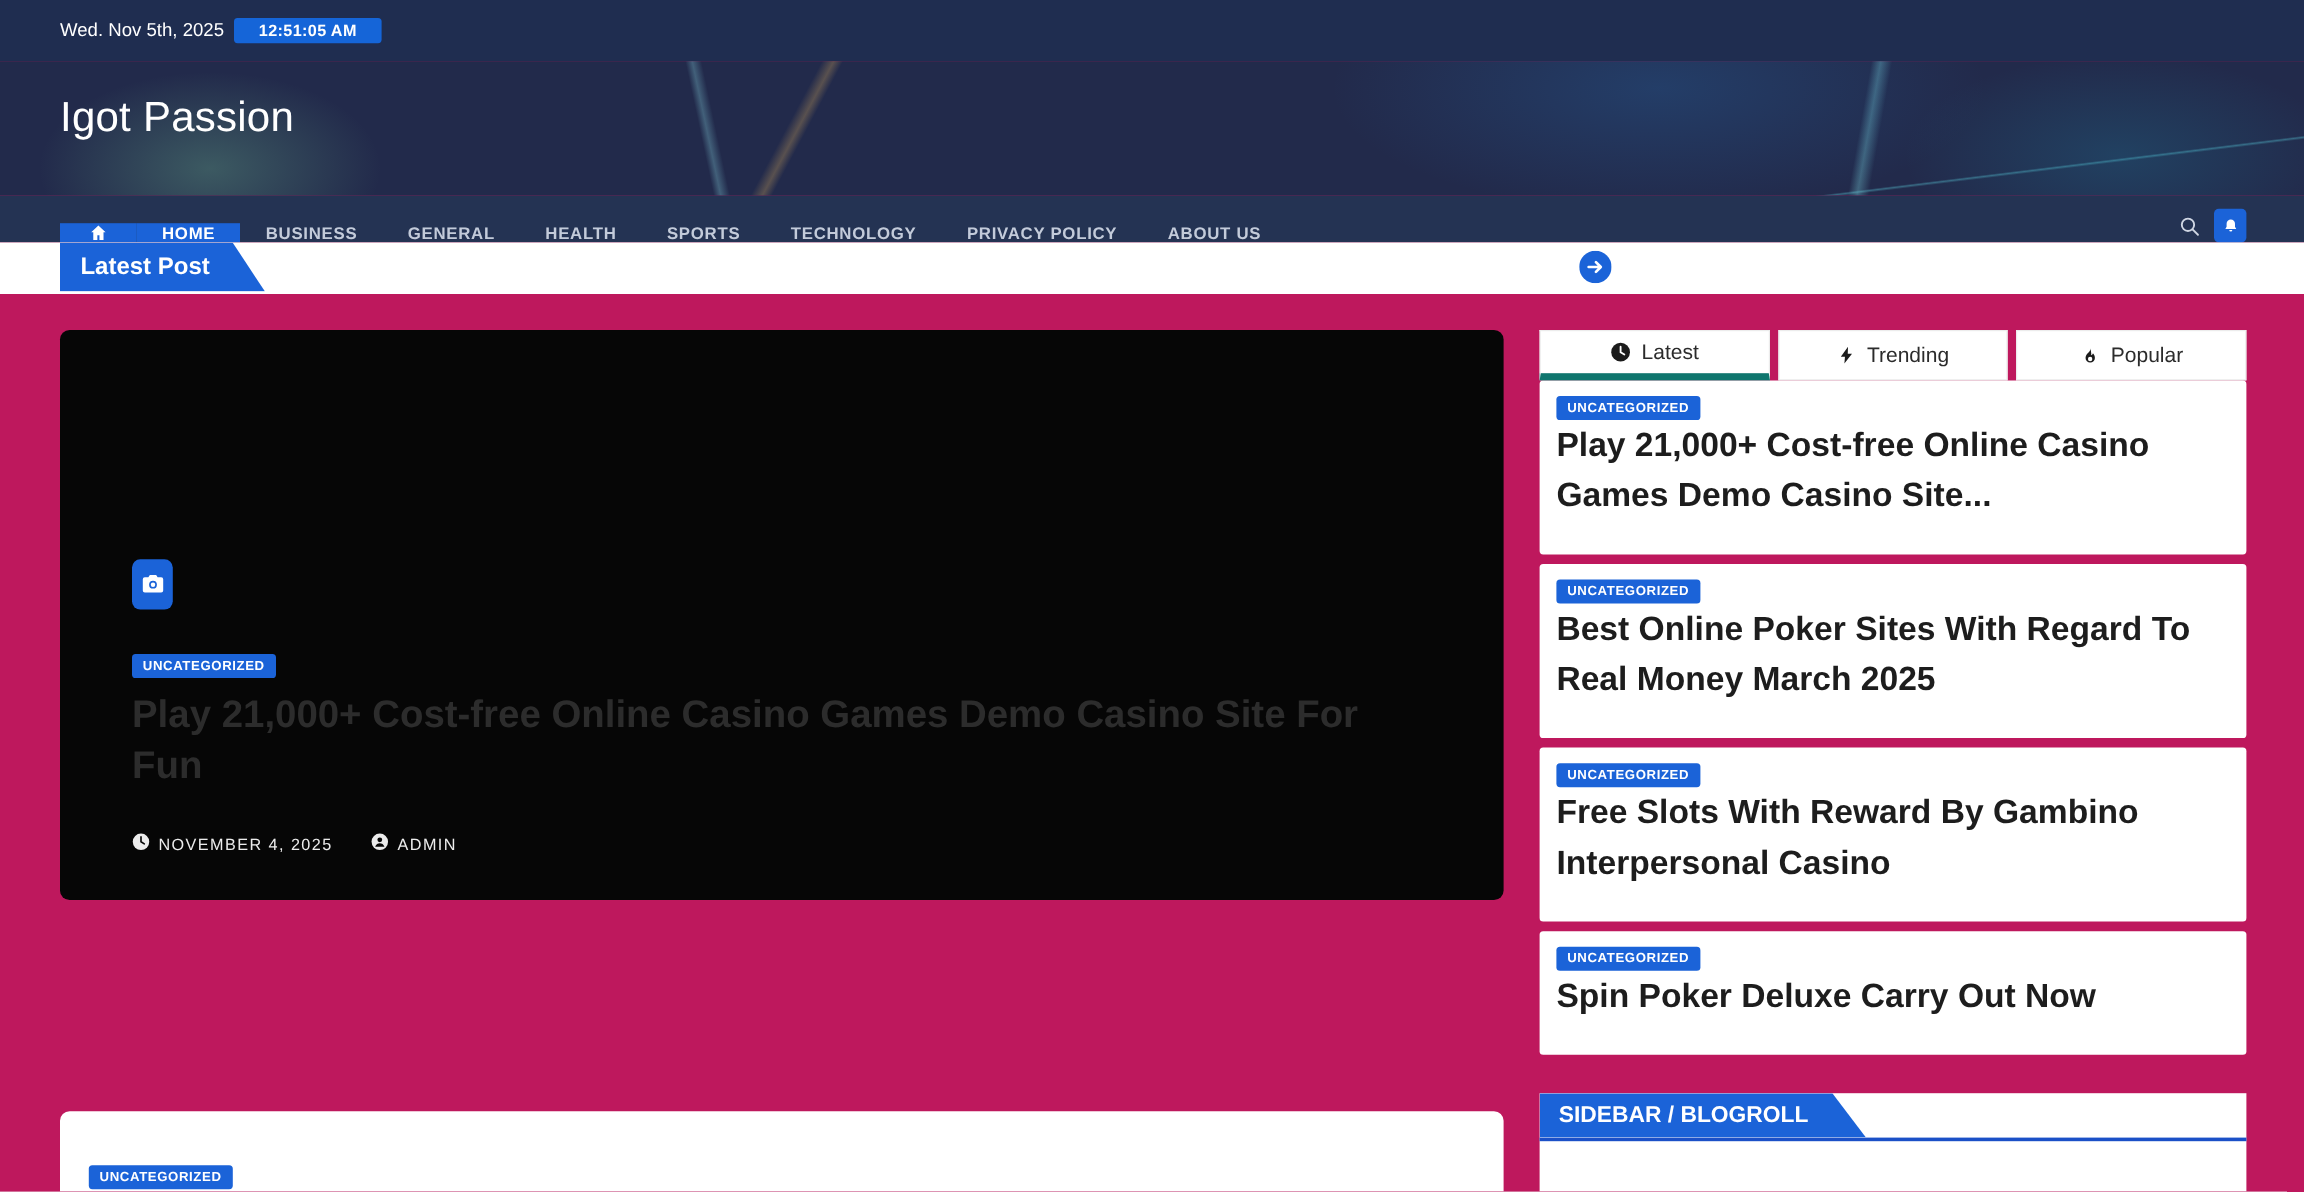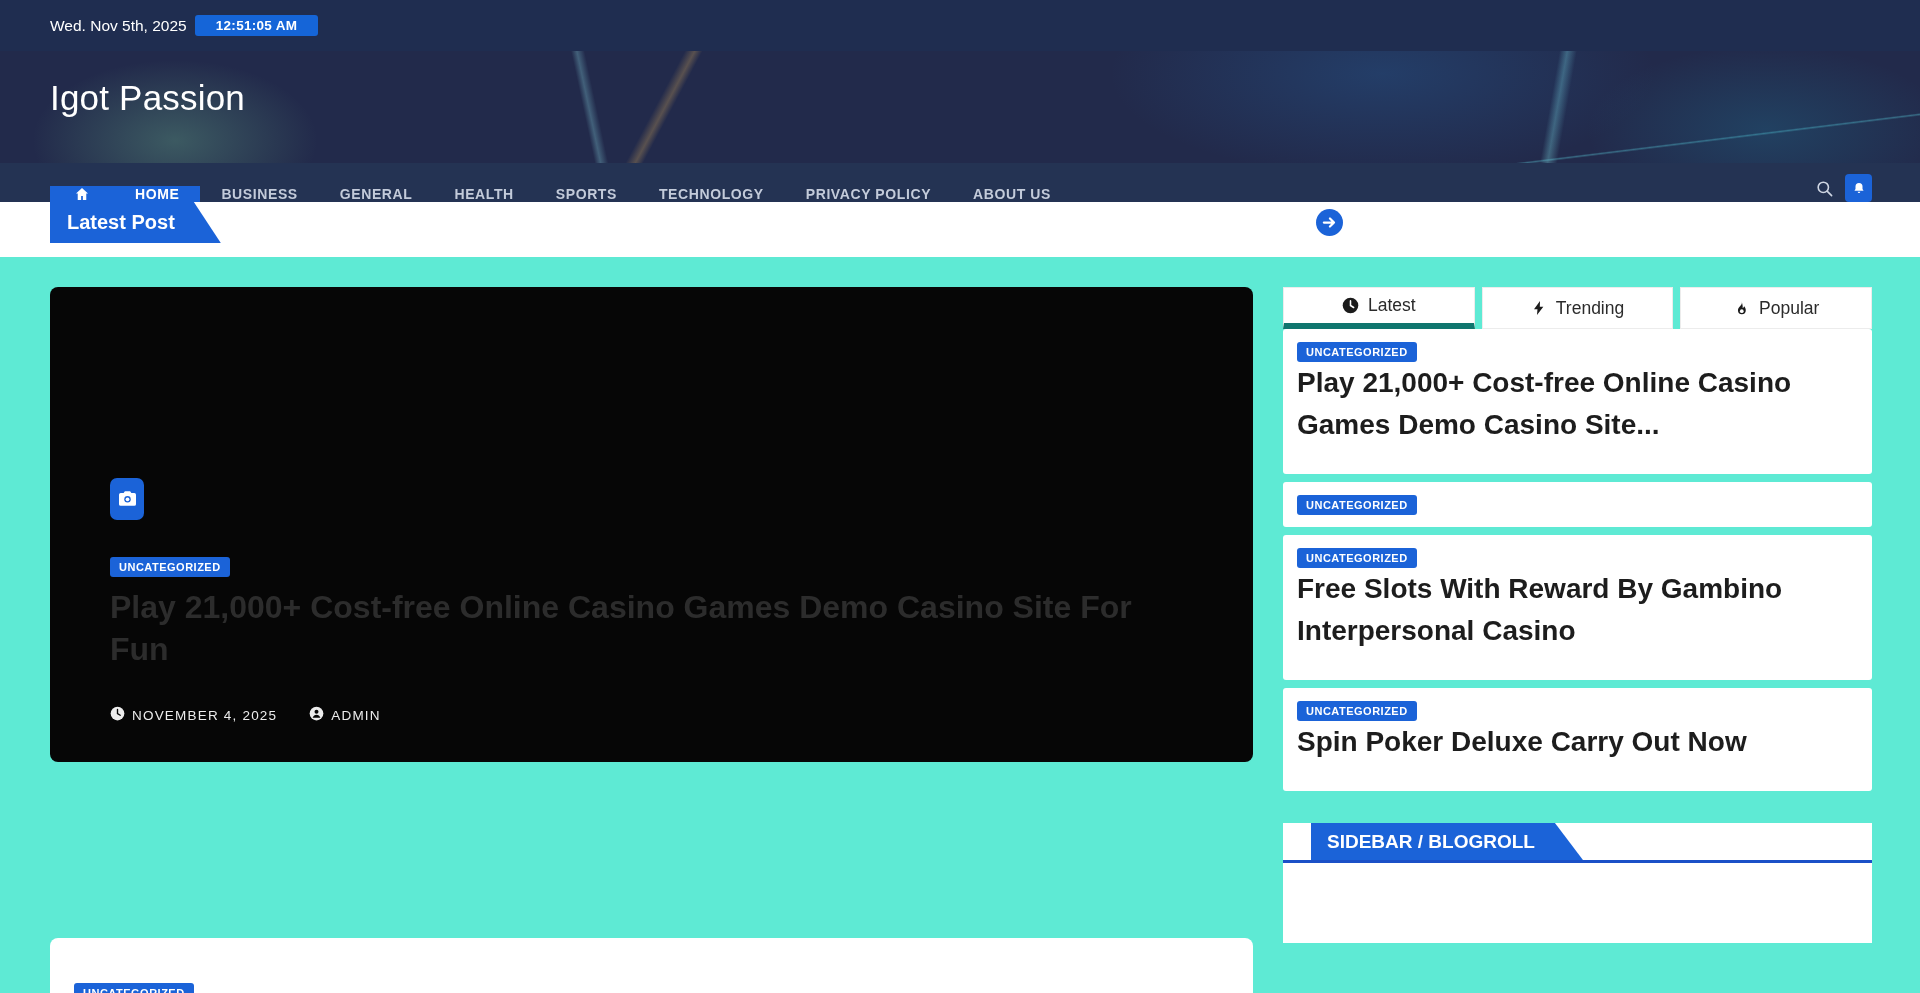--- a/index.html
+++ b/index.html
@@ -1,18 +1,18 @@
 <!DOCTYPE html>
 <html><head>
 <meta charset="utf-8">
 <style>
   * { margin:0; padding:0; box-sizing:border-box; }
   html,body { width:1920px; }
   body { font-family:"Liberation Sans", sans-serif; background:#efefef; }
-  .page { position:relative; width:1920px; height:993px; overflow:hidden; background:#5eead4; }
+  .page { position:relative; width:1920px; height:993px; overflow:hidden; background:#be185d; }
 
   
   .topbar { height:51px; background:#1f2d50; display:flex; align-items:center; padding:0 50px; }
   .topbar-date { color:#ffffff; font-size:15.5px; }
   .time-badge { margin-left:8px; background:#1565d8; color:#fff; font-size:13.5px; font-weight:700;
                 padding:3px 21px; border-radius:3px; letter-spacing:.3px; }
 
   
   .banner { height:112px; padding:27px 50px 0;
     background:
@@ -31,21 +31,21 @@
   .nav-icon-item { display:flex; align-items:center; padding:0 24px; }
   .nav-icon-item.active, .nav-link.active { background:#1b63d8; color:#fff; }
   .nav-link { display:flex; align-items:center; padding:0 21px; color:#c3cbda; font-size:14px;
               font-weight:700; letter-spacing:.6px; text-decoration:none; cursor:pointer; }
   .nav-right { margin-left:auto; display:flex; align-items:center; gap:11px; }
   .nav-search { display:flex; align-items:center; cursor:pointer; }
   .nav-bell { width:27px; height:28px; background:#1b63d8; border-radius:4px; display:flex;
               align-items:center; justify-content:center; cursor:pointer; }
 
   
-  .ticker { position:relative; height:55px; background:#ffffff; }
+  .ticker { position:relative; height:43px; background:#ffffff; }
   .ribbon { position:absolute; left:50px; top:0; height:41px; background:#1b63d8; color:#fff;
             display:flex; align-items:center; font-size:20px; font-weight:700; padding:0 46px 0 17px;
             clip-path:polygon(0 0, calc(100% - 27px) 0, 100% 100%, 0 100%); }
   .ticker-next { position:absolute; left:1316px; top:7px; width:27px; height:27px; cursor:pointer; }
 
   
   .main { display:flex; gap:30px; padding:30px 48px 0 50px; }
   .left-col { width:1203px; flex:none; }
   .sidebar { flex:1; }
 
@@ -67,21 +67,21 @@
   .tabs { display:flex; gap:7px; height:42px; }
   .tab { flex:1; background:#fff; display:flex; align-items:center; justify-content:center; gap:9px;
          font-size:17.5px; color:#2b2b2b; cursor:pointer; border:1px solid #ececec; }
   .tab.active { border-bottom:6px solid #0f766e; }
   .t-icon { display:flex; align-items:center; }
   .side-card { background:#fff; border-radius:3px; padding:13px 14px 12px; margin-bottom:8px; }
   .side-card .badge { font-size:11px; }
   .side-title { font-size:28px; font-weight:800; color:#1d1d1d; line-height:1.5; margin:0 0 16px; cursor:pointer; }
 
   .widget { margin-top:32px; background:#fff; height:120px; }
-  .widget-head { border-bottom:3px solid #1b50c7;padding-left:28px; }
+  .widget-head { border-bottom:3px solid #1b50c7; }
   .widget-ribbon { display:inline-flex; align-items:center; height:37px; background:#1b63d8; color:#fff;
                    font-size:19px; font-weight:700; padding:0 48px 0 16px;
                    clip-path:polygon(0 0, calc(100% - 28px) 0, 100% 100%, 0 100%); }
 </style>
 </head>
 <body>
 
 <div class="page">
 
   <div class="topbar">
@@ -213,20 +213,21 @@
         </div>
       </div>
 
         <article class="side-card">
           <a class="badge">UNCATEGORIZED</a>
           <h3 class="side-title">Play 21,000+ Cost-free Online Casino Games Demo Casino Site...</h3>
         </article>
 
         <article class="side-card">
           <a class="badge">UNCATEGORIZED</a>
+          <h3 class="side-title">Best Online Poker Sites With Regard To Real Money March 2025</h3>
         </article>
 
         <article class="side-card">
           <a class="badge">UNCATEGORIZED</a>
           <h3 class="side-title">Free Slots With Reward By Gambino Interpersonal Casino</h3>
         </article>
 
         <article class="side-card">
           <a class="badge">UNCATEGORIZED</a>
           <h3 class="side-title">Spin Poker Deluxe Carry Out Now</h3>

